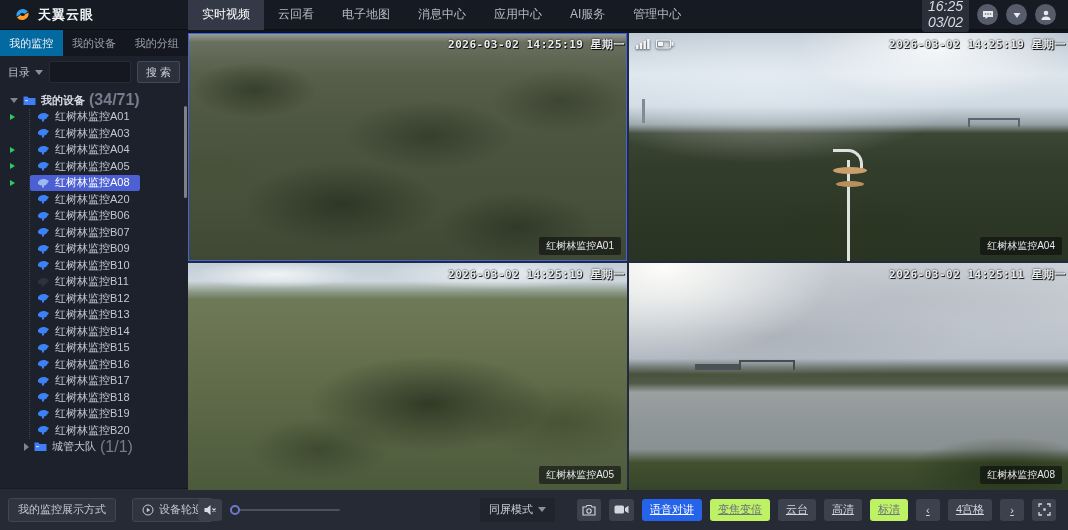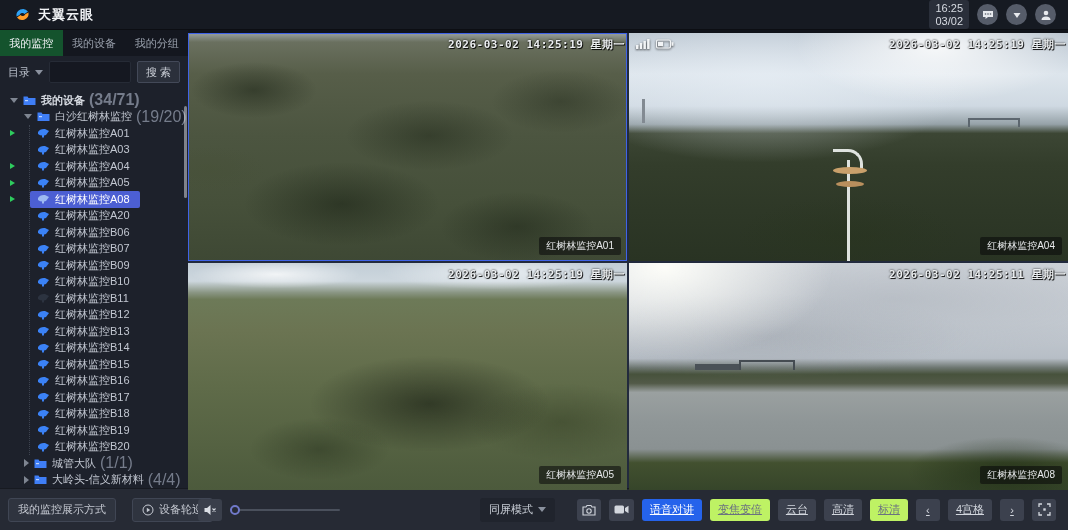--- a/index.html
+++ b/index.html
@@ -10,33 +10,33 @@
   
   .topbar { height:30px; background:#161a22; display:flex; align-items:center; flex-shrink:0;
     border-bottom:1px solid #0c0e13; position:relative; }
   .logo { display:flex; align-items:center; gap:7px; padding:0 14px; width:188px; }
   .logo-text { color:#f2f4f7; font-size:13px; font-weight:bold; letter-spacing:1px; }
   .nav { display:flex; align-items:stretch; height:30px; }
   .nav-item { display:flex; align-items:center; padding:0 14px; font-size:12px; color:#b6bcc7; cursor:pointer; }
   .nav-item.active { background:#333946; color:#ffffff; }
   .topbar-right { margin-left:auto; display:flex; align-items:center; gap:8px; padding-right:12px; }
   .clock { background:#2a2f3a; border-radius:3px; padding:2px 6px; text-align:center; line-height:1.1; }
-  .clock div { color:#d7dbe2; font-size:11px; }
+  .clock div { color:#d7dbe2; font-size:14px;font-style:italic; }
   .circle-btn { width:21px; height:21px; border-radius:50%; background:#565c69; display:flex;
     align-items:center; justify-content:center; cursor:pointer; }
 
   
   .main { flex:1; display:flex; min-height:0; }
 
   
   .sidebar { width:188px; background:#1d212b; display:flex; flex-direction:column; flex-shrink:0; position:relative; }
   .side-tabs { display:flex; height:26px; background:#14171f; flex-shrink:0; }
   .side-tab { flex:1; display:flex; align-items:center; justify-content:center; font-size:11px;
     color:#9aa1ad; cursor:pointer; }
-  .side-tab.active { background:#14532d; color:#f0f2f5; }
+  .side-tab.active { background:#0369a1; color:#f0f2f5; }
   .search-row { height:32px; display:flex; align-items:center; padding:0 8px; gap:6px; flex-shrink:0; }
   .dir-select { display:flex; align-items:center; gap:5px; color:#b9bfca; font-size:11px; cursor:pointer; }
   .caret-down { width:0; height:0; border-left:4px solid transparent; border-right:4px solid transparent;
     border-top:5px solid #8a919e; }
   .search-input { flex:1; background:#151821; border:1px solid #262b36; border-radius:2px; height:22px;
     color:#d0d4db; font-size:11px; padding:0 6px; outline:none; min-width:10px; }
   .search-btn { background:#2b303b; border:1px solid #434958; border-radius:2px; color:#ced2da;
     font-size:11px; height:22px; padding:0 8px; cursor:pointer; white-space:nowrap; }
 
   .tree { flex:1; overflow:hidden; padding:4px 0 0 0; }
@@ -141,20 +141,29 @@
 <div class="app">
 
   <div class="topbar">
     <div class="logo">
       <svg width="17" height="17" viewBox="0 0 17 17">
         <path d="M2.5 10.5 A6.5 6.5 0 0 1 14 5.5 L10.5 8 A3 3 0 0 0 5.5 9 Z" fill="#2fa3f6"></path>
         <path d="M14.5 6.5 A6.5 6.5 0 0 1 3 11.5 L6.5 9 A3 3 0 0 0 11.5 8 Z" fill="#ff9d2b"></path>
       </svg>
       <span class="logo-text">天翼云眼</span>
     </div>
+    <div class="nav">
+      <div class="nav-item active">实时视频</div>
+      <div class="nav-item">云回看</div>
+      <div class="nav-item">电子地图</div>
+      <div class="nav-item">消息中心</div>
+      <div class="nav-item">应用中心</div>
+      <div class="nav-item">AI服务</div>
+      <div class="nav-item">管理中心</div>
+    </div>
     <div class="topbar-right">
       <div class="clock">
         <div>16:25</div>
         <div>03/02</div>
       </div>
       <div class="circle-btn">
         <svg width="12" height="12" viewBox="0 0 12 12">
           <path d="M1 2 h10 v6 h-5 l-2.5 2 v-2 H1 Z" fill="#e8eaee"></path>
           <circle cx="3.5" cy="5" r=".8" fill="#565c69"></circle>
             <circle cx="6" cy="5" r=".8" fill="#565c69"></circle>
@@ -195,29 +204,20 @@
       <div class="tree">
         <div class="trow root-row">
           <span class="t-caret-open"></span>
           <svg width="13" height="11" viewBox="0 0 13 11" class="cam-icon">
             <path d="M0.5 1.5 h4 l1 1.5 h7 v7 h-12 Z" fill="#3f7ef6"></path>
               <rect x="2" y="5" width="3" height="1.2" fill="#bcd4ff"></rect>
           </svg>
           <span class="t-label">我的设备</span>
           <span class="count">(34/71)</span>
         </div>
-        <div class="trow group-row">
-          <span class="t-caret-open"></span>
-          <svg width="13" height="11" viewBox="0 0 13 11" class="cam-icon">
-            <path d="M0.5 1.5 h4 l1 1.5 h7 v7 h-12 Z" fill="#3f7ef6"></path>
-              <rect x="2" y="5" width="3" height="1.2" fill="#bcd4ff"></rect>
-          </svg>
-          <span class="t-label">白沙红树林监控</span>
-          <span class="count">(19/20)</span>
-        </div>
 
         <div class="cam-list">
           <div class="trow cam-row">
             <span class="play-marker"></span>
             <svg width="13" height="10" viewBox="0 0 13 10" class="cam-icon">
                 <path d="M1 4 Q3 0.5 8 1 L12 3 L9 7 Q4 8.5 1 6 Z" fill="#3b82f6"></path>
                 <rect x="5" y="7" width="2" height="2.5" fill="#3b82f6"></rect>
               </svg>
             <span class="t-label">红树林监控A01</span>
           </div>
@@ -360,29 +360,20 @@
         </div>
 
         <div class="trow group-row">
           <span class="t-caret-closed"></span>
           <svg width="13" height="11" viewBox="0 0 13 11" class="cam-icon">
             <path d="M0.5 1.5 h4 l1 1.5 h7 v7 h-12 Z" fill="#3f7ef6"></path>
               <rect x="2" y="5" width="3" height="1.2" fill="#bcd4ff"></rect>
           </svg>
           <span class="t-label">城管大队</span>
           <span class="count">(1/1)</span>
-        </div>
-        <div class="trow group-row">
-          <span class="t-caret-closed"></span>
-          <svg width="13" height="11" viewBox="0 0 13 11" class="cam-icon">
-            <path d="M0.5 1.5 h4 l1 1.5 h7 v7 h-12 Z" fill="#3f7ef6"></path>
-              <rect x="2" y="5" width="3" height="1.2" fill="#bcd4ff"></rect>
-          </svg>
-          <span class="t-label">大岭头-信义新材料</span>
-          <span class="count">(4/4)</span>
         </div>
       </div>
       <div class="scroll-thumb"></div>
     </div>
 
     <div class="video-area">
       <div class="grid">
 
         <div class="tile scene-a01 active-tile">
           <div class="ts">2026-03-02 14:25:19 星期一</div>

